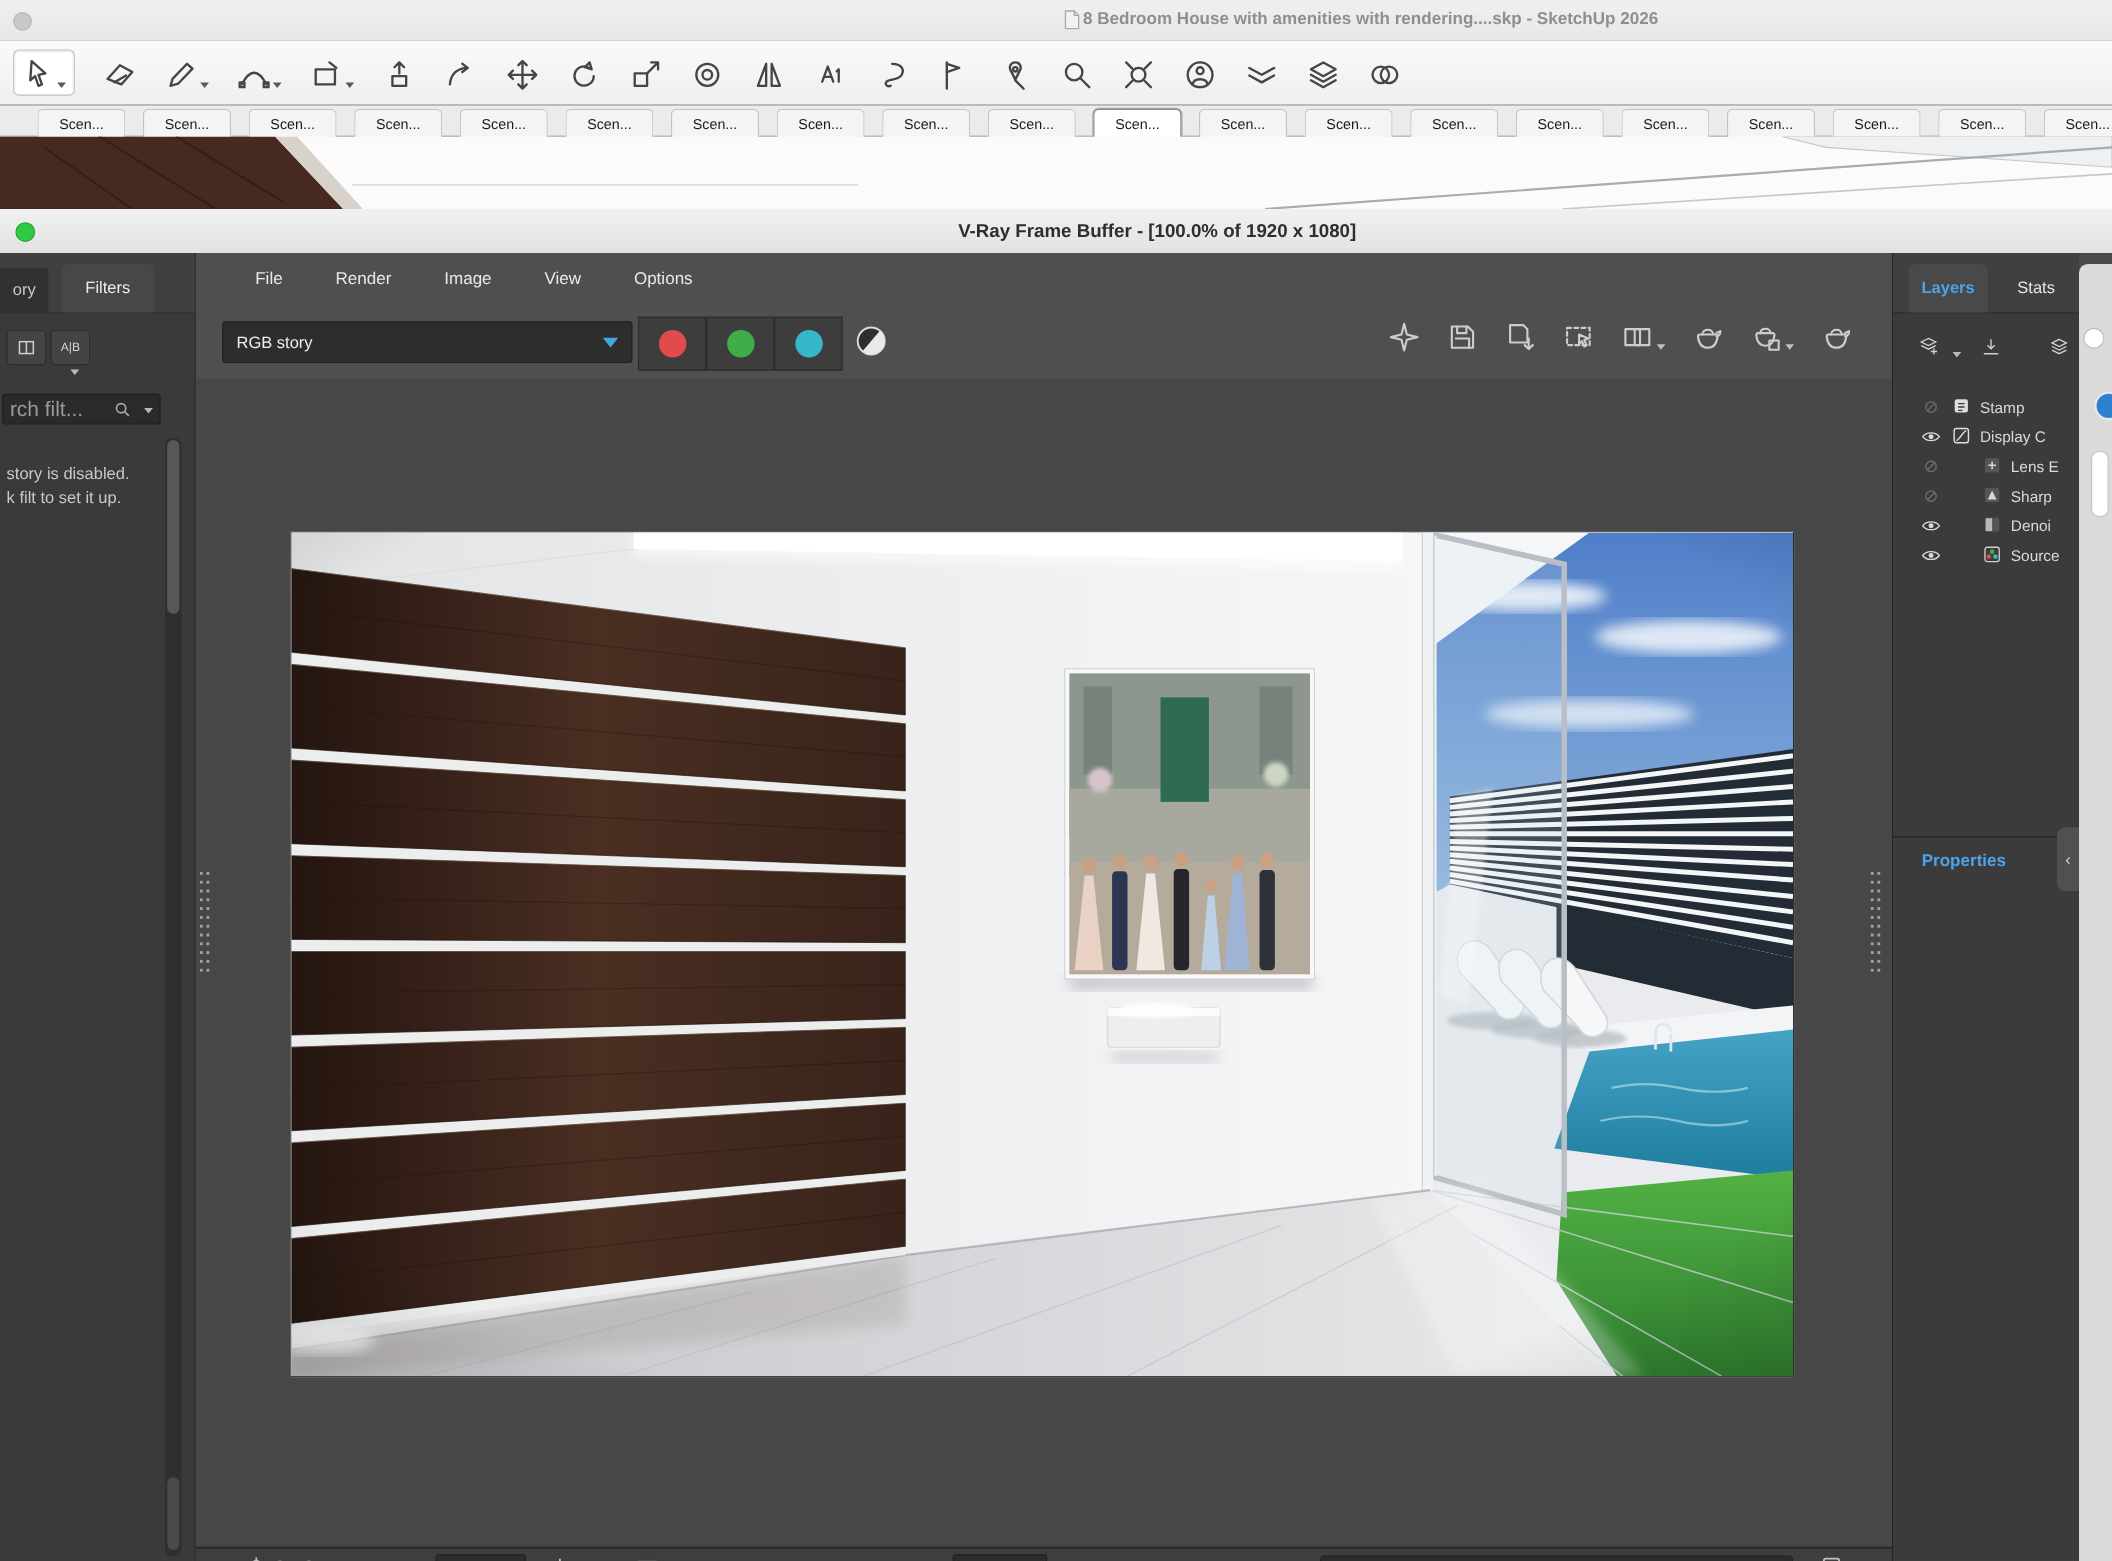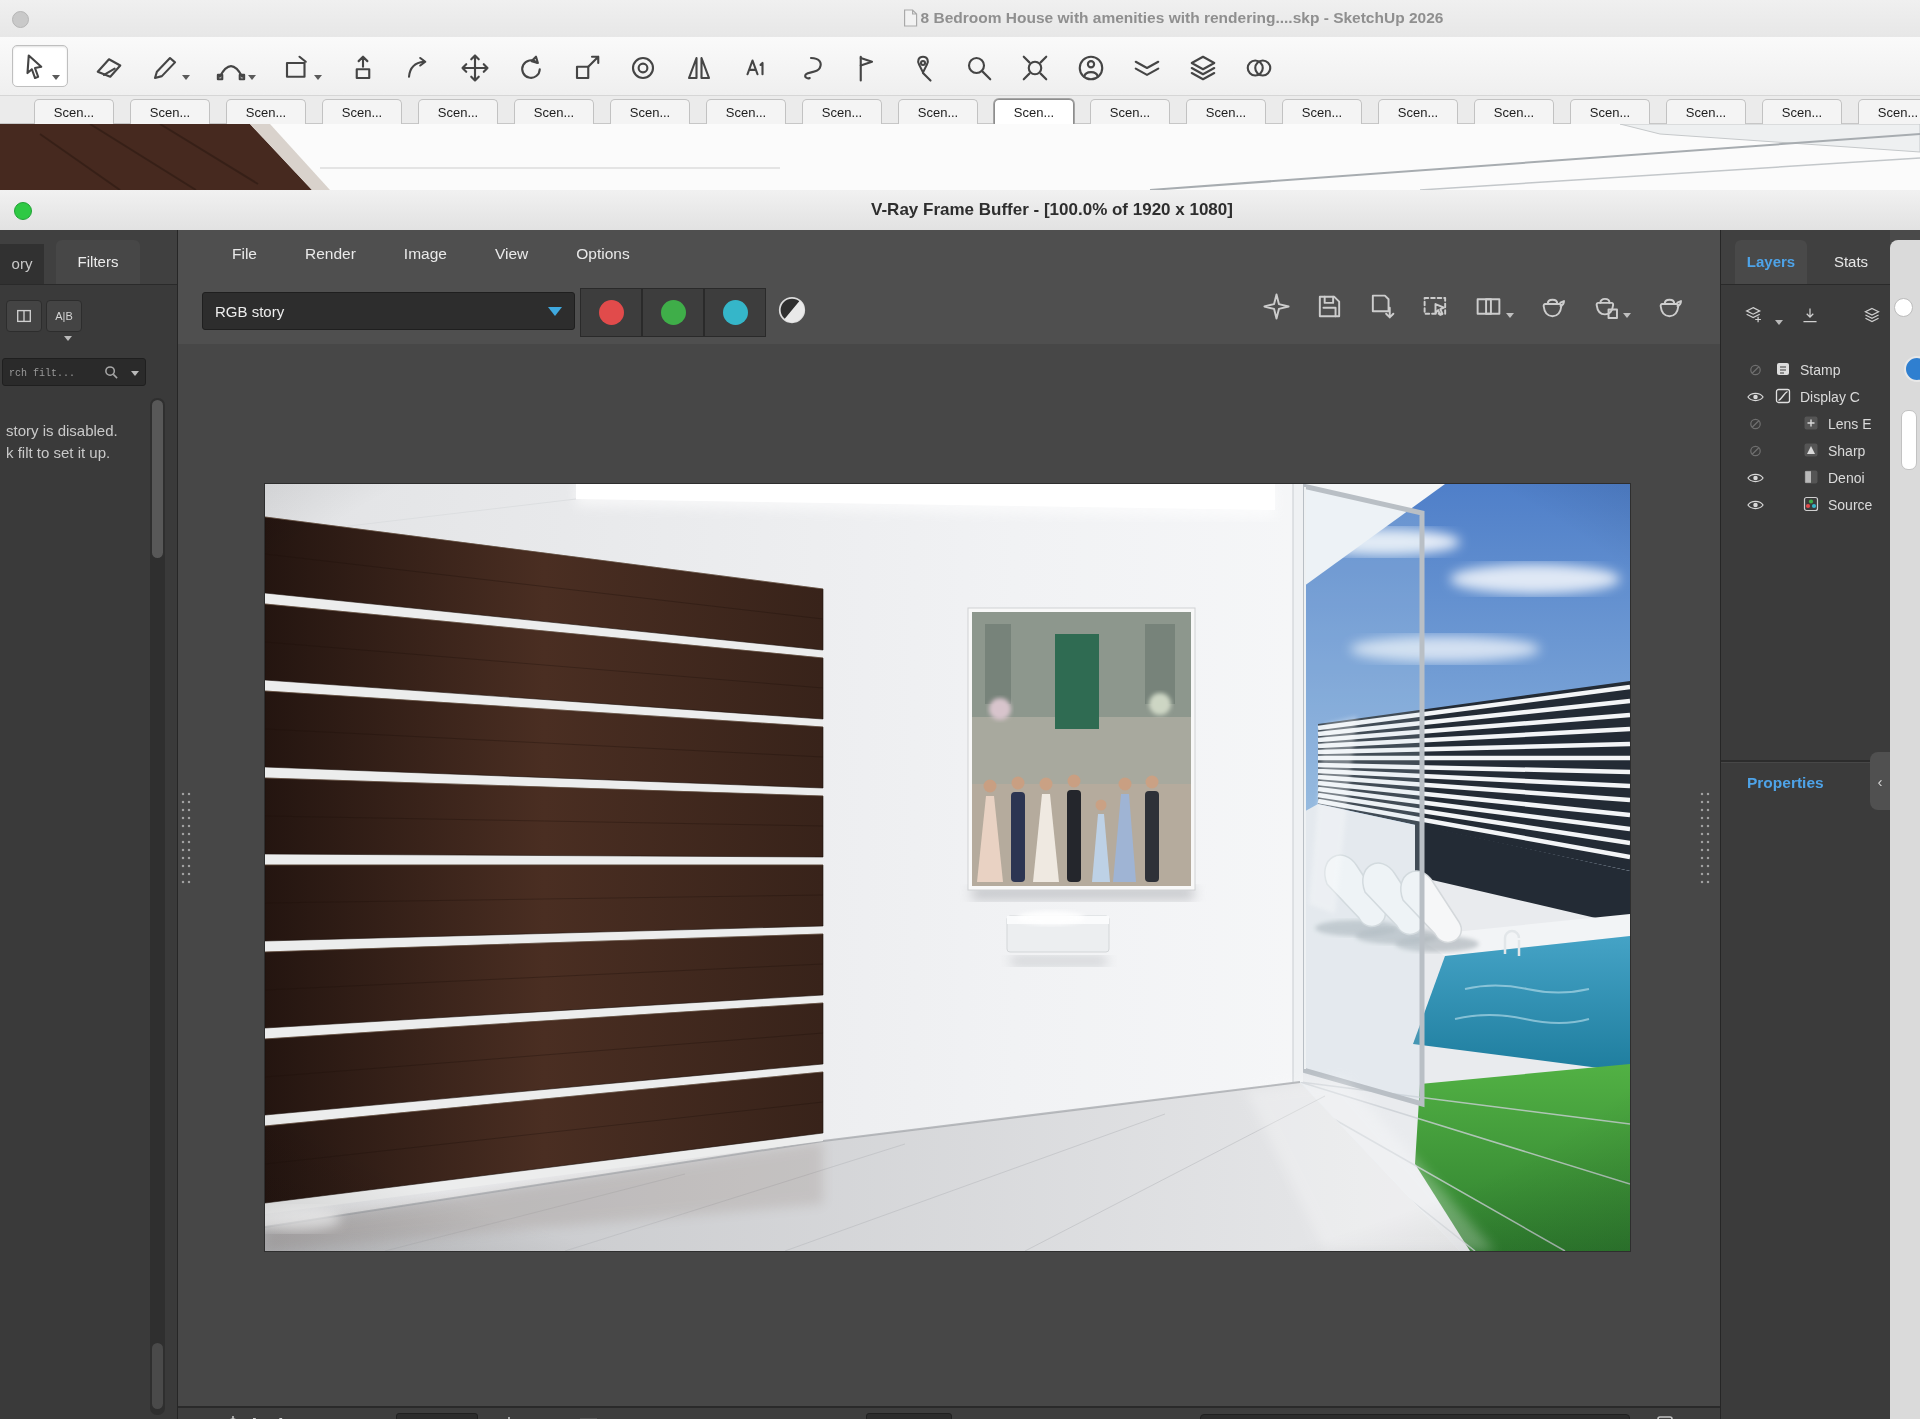--- a/index.html
+++ b/index.html
@@ -3,21 +3,21 @@
 <meta charset="utf-8">
 <style>
   html,body{margin:0;padding:0;background:#2b2b2b;}
   #app{position:relative;width:1920px;height:1419px;overflow:hidden;
        font-family:"Liberation Sans",sans-serif;background:#4a4a4a;}
   
   #mac-titlebar{position:absolute;left:0;top:0;width:1920px;height:37px;
     background:linear-gradient(#f0f0f0,#e7e7e7);border-bottom:1px solid #d2d2d2;}
   .traffic{position:absolute;border-radius:50%;}
   #mac-dot{left:12px;top:11px;width:15px;height:15px;background:#c9c9c9;border:1px solid #b6b6b6;}
-  #mac-title-wrap{position:absolute;left:1173px;top:9px;transform:translateX(-50%);
+  #mac-title-wrap{position:absolute;left:1237px;top:9px;transform:translateX(-50%);
     display:flex;align-items:center;gap:2px;white-space:nowrap;}
   #mac-title-wrap svg{width:16px;height:18px;}
   #mac-title{font-size:15.5px;font-weight:700;color:#8f8f8f;}
   
   #su-toolbar{position:absolute;left:0;top:37px;width:1920px;height:59px;
     background:linear-gradient(#fafafa,#efefef);border-bottom:1px solid #d6d6d6;
     display:flex;align-items:center;padding-left:12px;gap:26px;box-sizing:border-box;}
   .tool{display:flex;align-items:flex-end;gap:2px;height:34px;}
   .tool svg{width:30px;height:30px;}
   .tool svg *{stroke:#454545;stroke-width:1.7;fill:none;stroke-linecap:round;stroke-linejoin:round;}
@@ -46,21 +46,21 @@
   .ltab{position:absolute;font-size:15px;text-align:center;}
   #tab-history{left:0;top:14px;width:44px;height:40px;line-height:40px;background:#313131;color:#c9c9c9;}
   #tab-filters{left:56px;top:10px;width:84px;height:44px;line-height:44px;background:#474747;color:#ececec;border-radius:6px 6px 0 0;}
   .side-btn{position:absolute;width:34px;height:30px;background:#444;border:1px solid #2d2d2d;border-radius:4px;
     display:flex;align-items:center;justify-content:center;color:#d5d5d5;font-size:11px;}
   .side-btn svg{width:18px;height:18px;}
   .side-btn svg *{stroke:#d0d0d0;stroke-width:1.5;fill:none;}
   .mini-chev{position:absolute;width:0;height:0;border-left:4px solid transparent;border-right:4px solid transparent;border-top:5px solid #b9b9b9;}
   #hist-search{position:absolute;left:2px;top:128px;width:144px;height:28px;background:#2a2a2a;border:1px solid #1f1f1f;border-radius:3px;box-sizing:border-box;}
   #hist-search input{position:absolute;left:4px;top:2px;width:100px;height:22px;background:transparent;border:none;outline:none;
-    color:#dadada;font-size:10px;font-family:Liberation Mono, monospace;}
+    color:#dadada;font-size:19px;font-family:Liberation Sans, sans-serif;}
   #hist-search input::placeholder{color:#9b9b9b;}
   #hist-search svg{position:absolute;right:26px;top:6px;width:15px;height:15px;}
   #hist-search svg *{stroke:#a8a8a8;stroke-width:1.6;fill:none;}
   .hist-msg{position:absolute;left:6px;font-size:15px;color:#c9c9c9;white-space:nowrap;}
   #left-scroll{position:absolute;left:150px;top:168px;width:15px;bottom:4px;background:#2f2f2f;border-radius:7px;}
   .scroll-thumb{position:absolute;left:2px;width:11px;background:#585858;border-radius:6px;}
   
   #vfb-main{position:absolute;left:178px;top:0;width:1542px;height:1189px;background:#4f4f4f;}
   #vfb-menubar{position:absolute;left:0;top:0;width:100%;height:48px;display:flex;align-items:center;padding-left:54px;gap:48px;box-sizing:border-box;}
   .menu-item{font-size:15.5px;color:#e9e9e9;}

